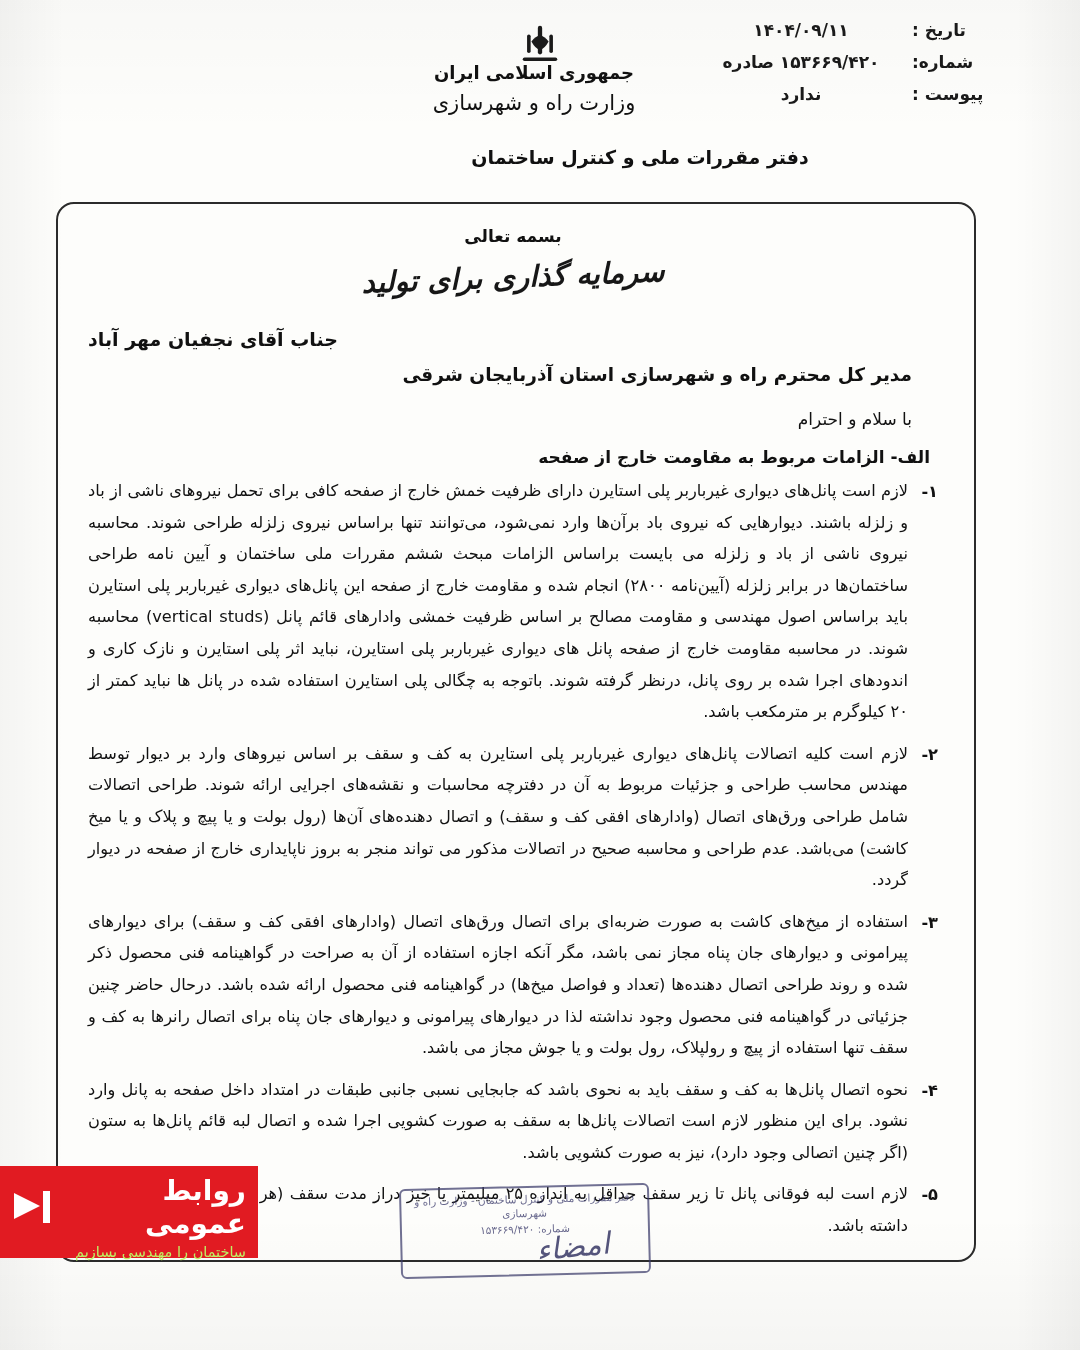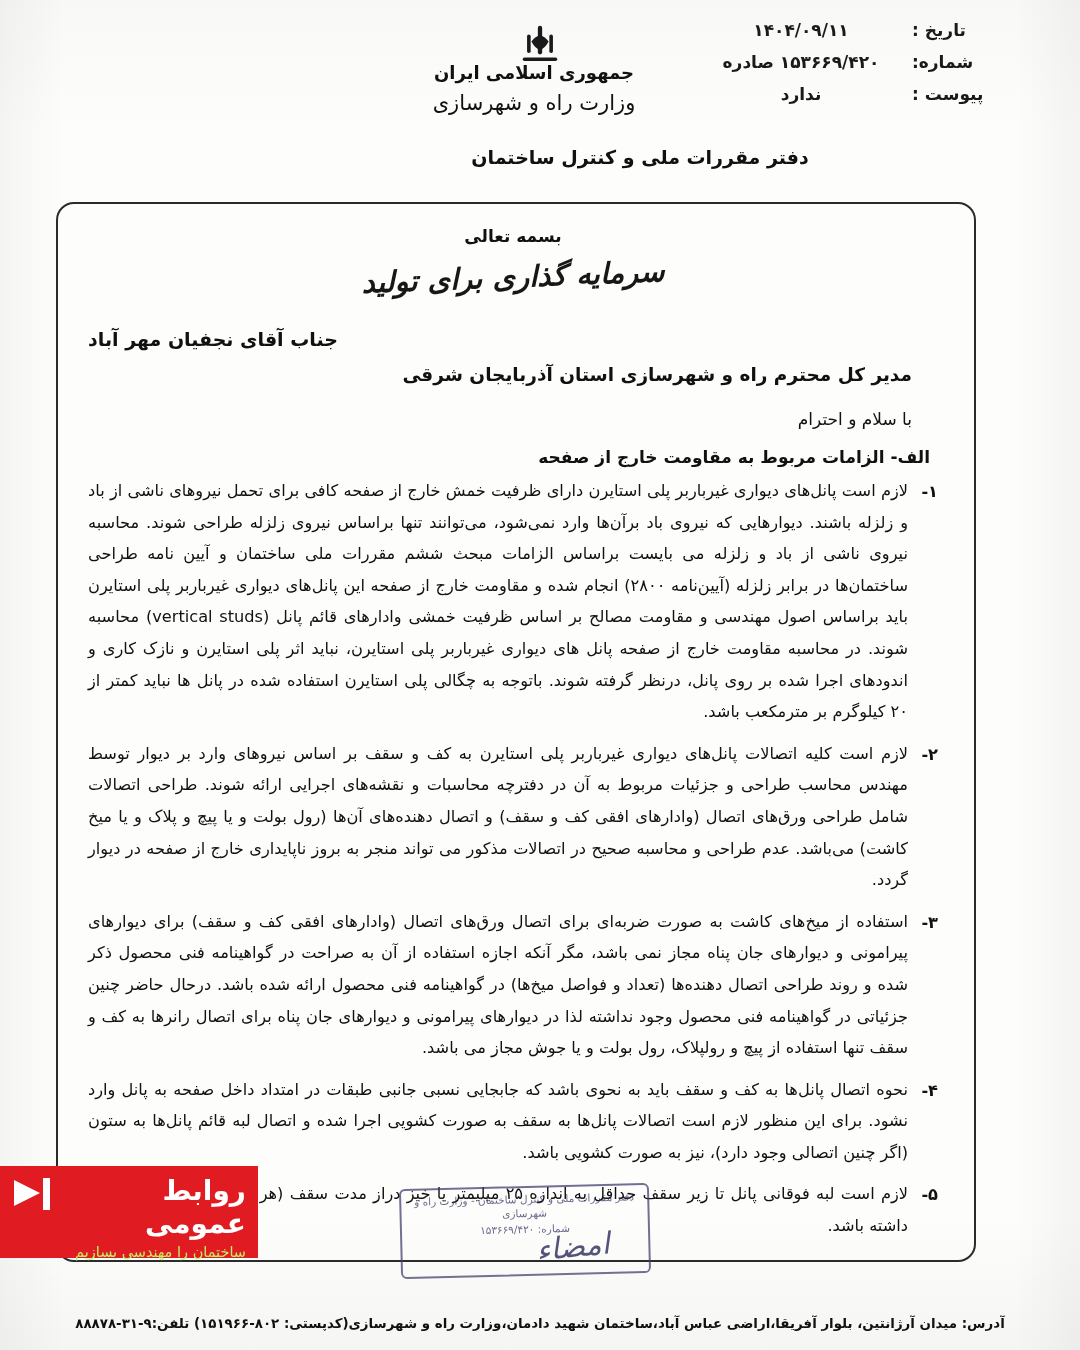--- a/index.html
+++ b/index.html
@@ -241,21 +241,21 @@
     background: #e11b22;
     display: flex;
     flex-direction: column;
     justify-content: center;
     padding: 4px 12px 6px 12px;
     box-sizing: border-box;
     color: #fff;
   }
   .pr-top {
     display: flex;
-    align-items: flex-start;
+    align-items: center;
     justify-content: space-between;
     margin-top: 12px;
   }
   .pr-title {
     font-size: 28px;
     font-weight: bold;
     letter-spacing: 0.5px;
   }
   .pr-mark {
     width: 40px;
@@ -389,15 +389,14 @@
 
   <div class="pr-badge">
     <div class="pr-top">
       <div class="pr-title">روابط عمومی</div>
       <div class="pr-mark"></div>
     </div>
     <div class="pr-sub">ساختمان را مهندسی بسازیم</div>
   </div>
 
   <div class="footer">
-    <div class="f-line">آدرس: میدان آرژانتین، بلوار آفریقا،اراضی عباس آباد،ساختمان شهید دادمان،وزارت راه و شهرسازی(کدپستی: ۸۰۲-۱۵۱۹۶۶) تلفن:۹-۳۱-۸۸۸۷۸</div>
   </div>
 </div>
 
 </body></html>

